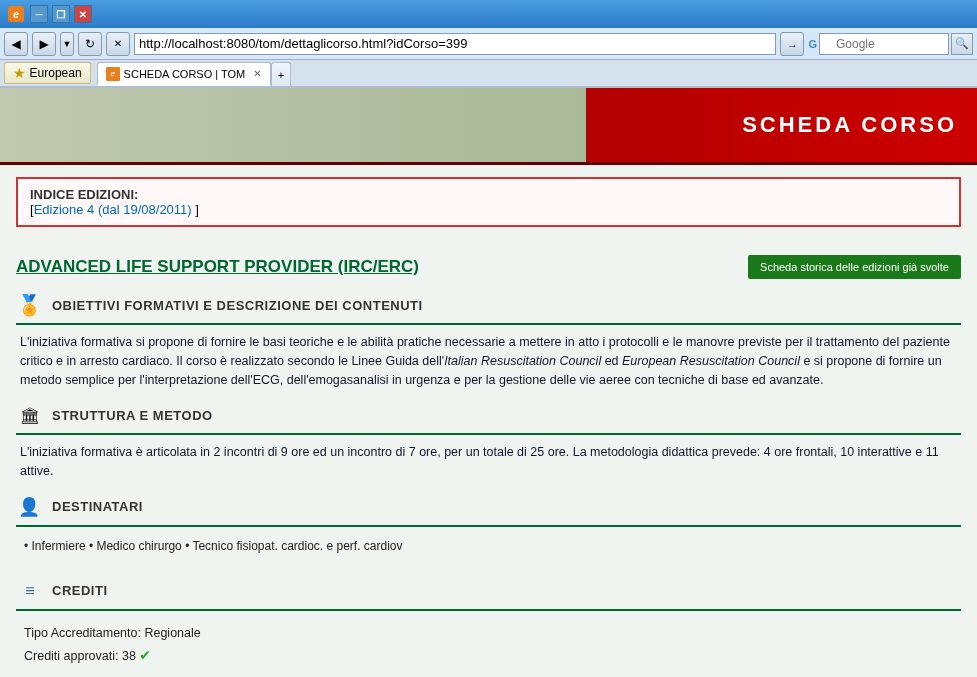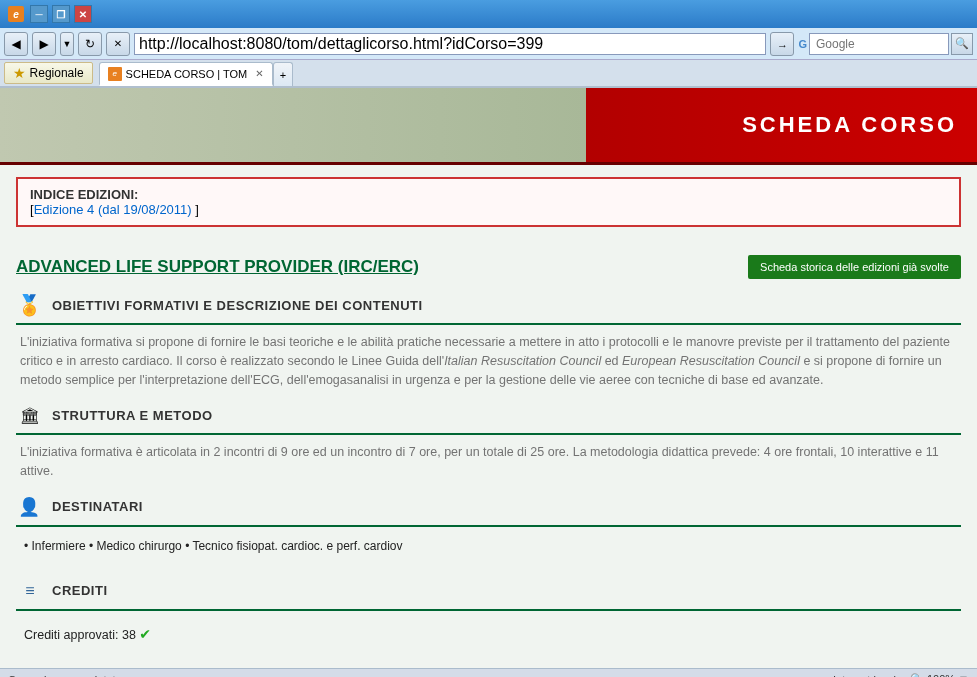--- a/index.html
+++ b/index.html
@@ -39,24 +39,24 @@
       gap: 4px;
       border-bottom: 1px solid #aac;
     }
     .nav-btn {
       width: 24px; height: 24px; background: linear-gradient(to bottom, #e8f0f8, #c8d8e8);
       border: 1px solid #8899aa; border-radius: 3px; cursor: pointer;
       display: flex; align-items: center; justify-content: center; font-size: 12px;
     }
     .address-input {
       flex: 1; height: 22px; border: 1px solid #8899bb; padding: 0 4px;
-      font-size: 16px; background: white;
+      font-size: 13px; background: white;
     }
     .search-box {
-      width: 140px; height: 22px; border: 1px solid #8899bb; padding: 0 6px;
+      width: 130px; height: 22px; border: 1px solid #8899bb; padding: 0 16px;
       font-size: 12px; background: white;
     }
     .search-btn {
       width: 22px; height: 22px; background: linear-gradient(to bottom, #e8f0f8, #c8d8e8);
       border: 1px solid #8899aa; cursor: pointer; display: flex; align-items: center; justify-content: center;
     }
 
     
     .tabs-bar {
       background: #d4e0ec;
@@ -193,21 +193,21 @@
       font-weight: bold;
       font-size: 13px;
       color: #333;
       letter-spacing: 0.5px;
     }
 
     
     .body-text {
       font-size: 12.5px;
       line-height: 1.5;
-      color: #737373;
+      color: #0f172a;
       margin-bottom: 8px;
       padding: 0 4px;
     }
     .body-text em { font-style: italic; }
 
     
     .destinatari-list {
       font-size: 12px;
       padding: 4px 8px;
       color: #222;
@@ -250,21 +250,21 @@
   <div style="display:flex; align-items:center; gap:2px;">
     <span style="font-size:11px; font-weight:bold; color:#4488cc;">G</span>
     <input class="search-box" type="text" placeholder="Google" style="">
     <div class="search-btn" style="font-size:11px;">🔍</div>
   </div>
 </div>
 
 <div class="tabs-bar">
   <div class="favorites-btn">
     <span class="star-icon">★</span>
-    <span>Regionale</span>
+    <span>European</span>
   </div>
   <div class="tab active">
     <span class="tab-favicon">e</span>
     <span>SCHEDA CORSO | TOM</span>
     <span style="margin-left:4px;font-size:10px;color:#666;">✕</span>
   </div>
   <div class="tab" style="padding:0 6px;">
     <span>+</span>
   </div>
 </div>
@@ -306,20 +306,21 @@
       <span class="section-icon" style="font-size:18px;">👤</span>
       <span class="section-title">DESTINATARI</span>
     </div>
     <div class="destinatari-list">• Infermiere   • Medico chirurgo   • Tecnico fisiopat. cardioc. e perf. cardiov</div>
 
     <div class="section-header" style="margin-top:20px;">
       <span class="section-icon" style="font-size:16px; color:#336699;">≡</span>
       <span class="section-title">CREDITI</span>
     </div>
     <div class="crediti-info">
+      <div>Tipo Accreditamento: Regionale</div>
       <div>
         <span>Crediti approvati: 38</span>
         <span class="check-icon">✔</span>
       </div>
     </div>
 
   </div>
 </div>
 
 <div style="background:#d4dce8; border-top:1px solid #aabbcc; height:22px; display:flex; align-items:center; padding:0 8px; font-size:11px; color:#333;">

